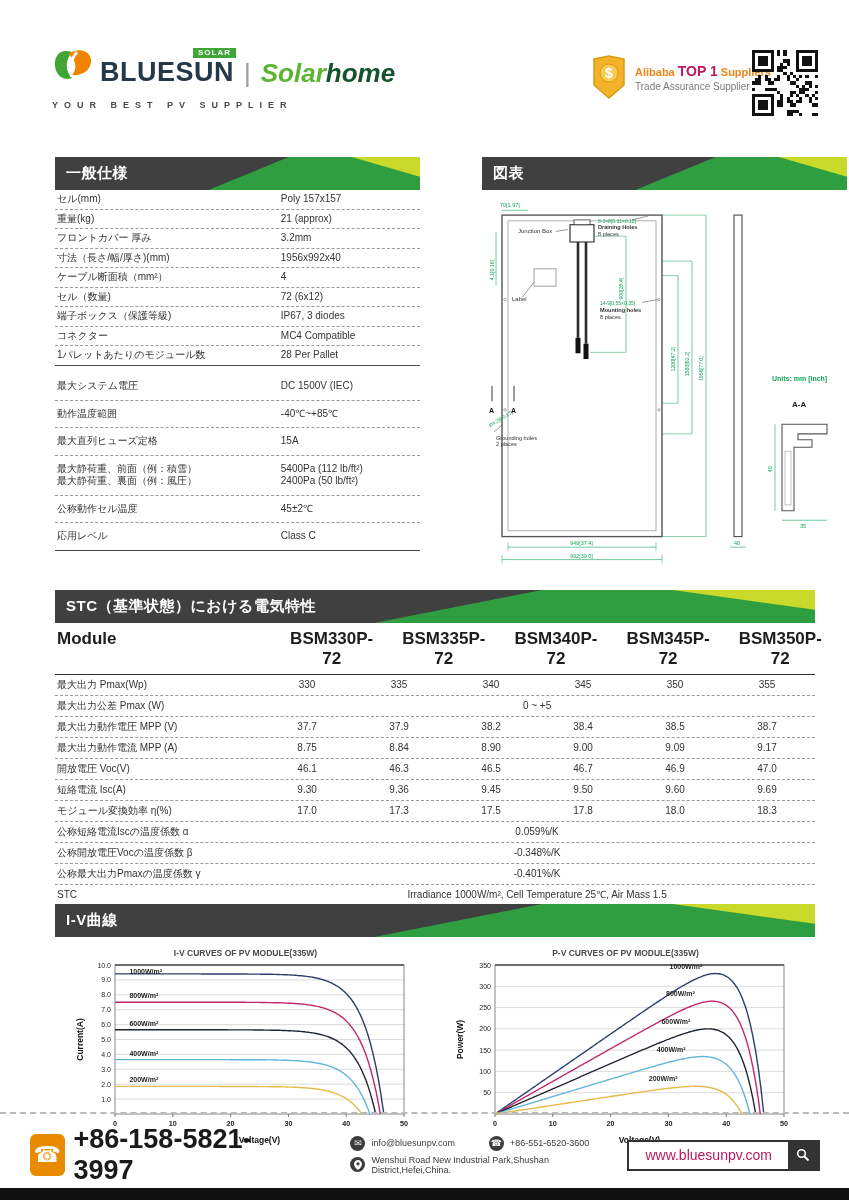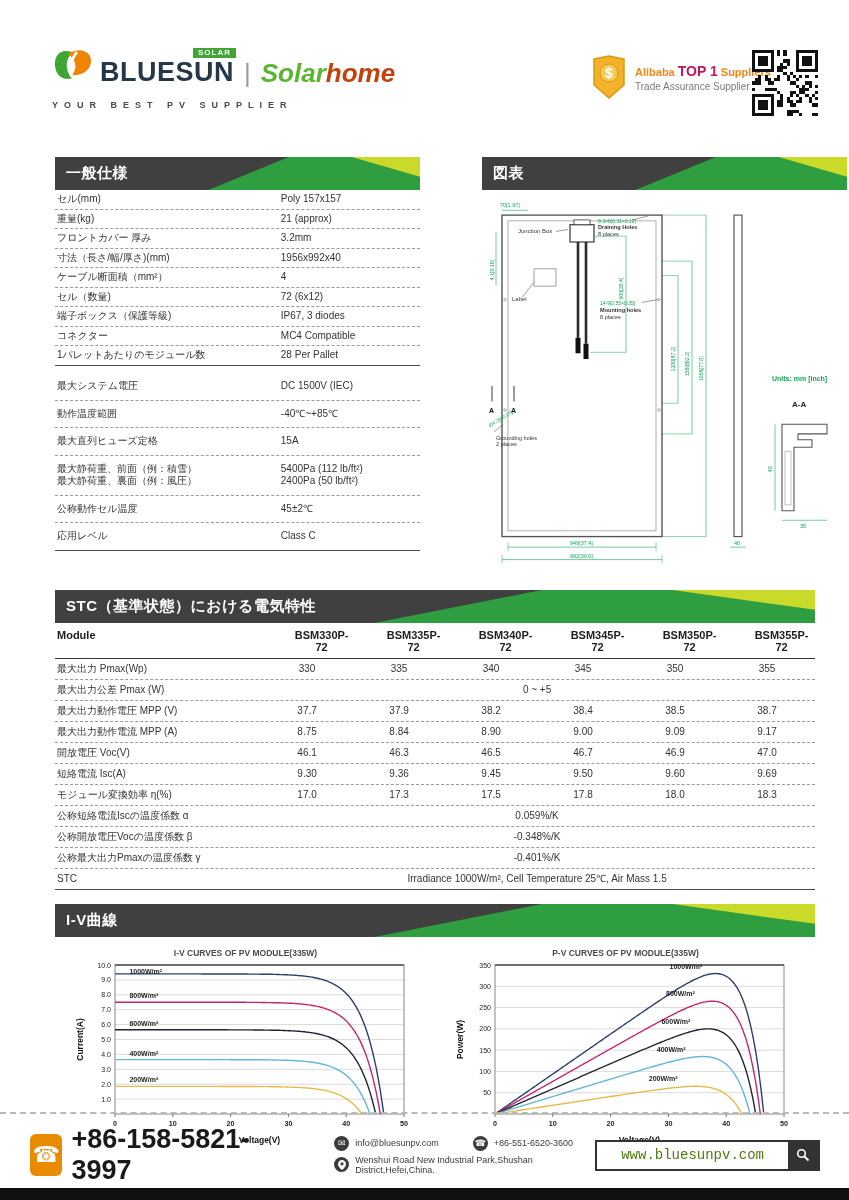--- a/index.html
+++ b/index.html
@@ -7,21 +7,21 @@
 
   
   .logo-area{position:absolute;left:52px;top:46px;}
   .logo-row{display:flex;align-items:flex-end;}
   .leaf{width:42px;height:40px;margin-right:6px;}
   .brand{position:relative;font-size:27px;font-weight:bold;color:#24384a;letter-spacing:.5px;line-height:1;}
   .solar-tag{position:absolute;top:-11px;right:-2px;background:#3fa535;color:#fff;font-size:8px;font-weight:bold;padding:1px 5px;letter-spacing:1px;}
   .logo-div{margin:0 10px;color:#9a9a9a;font-size:26px;font-weight:200;line-height:1;}
   .partner{font-size:26px;font-weight:bold;font-style:italic;line-height:1;}
   .partner .p1{color:#5cb531;}
-  .partner .p2{color:#c2410c;}
+  .partner .p2{color:#14532d;}
   .tagline{margin-top:14px;font-size:9px;letter-spacing:6px;color:#4a4a4a;font-weight:bold;}
 
   .badge{position:absolute;left:592px;top:55px;display:flex;align-items:center;gap:9px;}
   .badge-l1{font-size:11px;font-weight:bold;}
   .badge-l1 .ali{color:#f0851a;}
   .badge-l1 .top1{color:#be185d;font-size:14px;}
   .badge-l1 .sup{color:#f0851a;}
   .badge-l2{font-size:10px;color:#7a7a7a;margin-top:2px;}
   .qr{position:absolute;left:752px;top:50px;width:66px;height:66px;}
 
@@ -43,21 +43,21 @@
   .spec-row .lab{flex:0 0 62%;}
   .spec-row .val{flex:1;}
   .op-block .spec-row{padding:7px 2px;}
 
   
   .diagram-svg{margin-top:4px;display:block;}
 
   
   .stc-block{position:absolute;left:55px;top:590px;width:760px;}
   .stc-table{font-size:10px;color:#333;border-bottom:1.5px solid #4a4a4a;}
-  .stc-head{display:flex;font-weight:bold;font-size:11px;color:#1d1d1d;border-bottom:1.5px solid #333;padding:6px 2px 5px;gap:29px;}
+  .stc-head{display:flex;font-weight:bold;font-size:17px;color:#1d1d1d;border-bottom:1.5px solid #333;padding:6px 2px 5px;gap:29px;}
   .stc-head .lab{flex:0 0 27%;}
   .stc-head .c{flex:1;text-align:center;}
   .stc-row{display:flex;border-bottom:1px dashed #9a9a9a;padding:4px 2px;align-items:center;line-height:12px;}
   .stc-row:last-child{border-bottom:none;}
   .stc-row .lab{flex:0 0 27%;}
   .stc-row .c{flex:1;text-align:center;}
   .stc-row .spanv{flex:1;text-align:center;}
 
   
   .iv-block{position:absolute;left:55px;top:904px;width:760px;}
@@ -67,21 +67,21 @@
   .footer-sep{position:absolute;left:0;top:1112px;width:849px;border-top:2px dashed #b9b9b9;}
   .footer{position:absolute;left:30px;top:1124px;width:790px;display:flex;align-items:center;}
   .phone-big{display:flex;align-items:center;gap:9px;}
   .phone-icon{width:35px;height:42px;background:#e98b00;border-radius:6px;color:#fff;display:flex;align-items:center;justify-content:center;font-size:22px;}
   .phone-number{font-size:27px;font-weight:bold;color:#1a1a1a;}
   .mid{margin-left:42px;font-size:9px;color:#3a3a3a;}
   .mid-row{display:flex;align-items:center;margin:4px 0;}
   .ico{width:15px;height:15px;border-radius:50%;background:#3c3c3c;color:#fff;font-size:9px;display:inline-flex;align-items:center;justify-content:center;margin-right:6px;flex:0 0 15px;}
   .mid-gap{margin-left:34px;}
   .site{margin-left:auto;display:flex;align-items:center;border:2px solid #333;height:27px;background:#fff;}
-  .site-text{padding:0 24px;font-size:14px;color:#4d7c0f;font-family:Liberation Mono, monospace;}
+  .site-text{padding:0 16px;font-size:14px;color:#be185d;}
   .site-btn{width:30px;height:27px;background:#333;display:flex;align-items:center;justify-content:center;}
   .bottombar{position:absolute;left:0;top:1188px;width:849px;height:12px;background:#101010;}
 
   svg text{font-family:"Liberation Sans",sans-serif;}
 </style>
 </head>
 <body>
 
 <div class="page">
 

